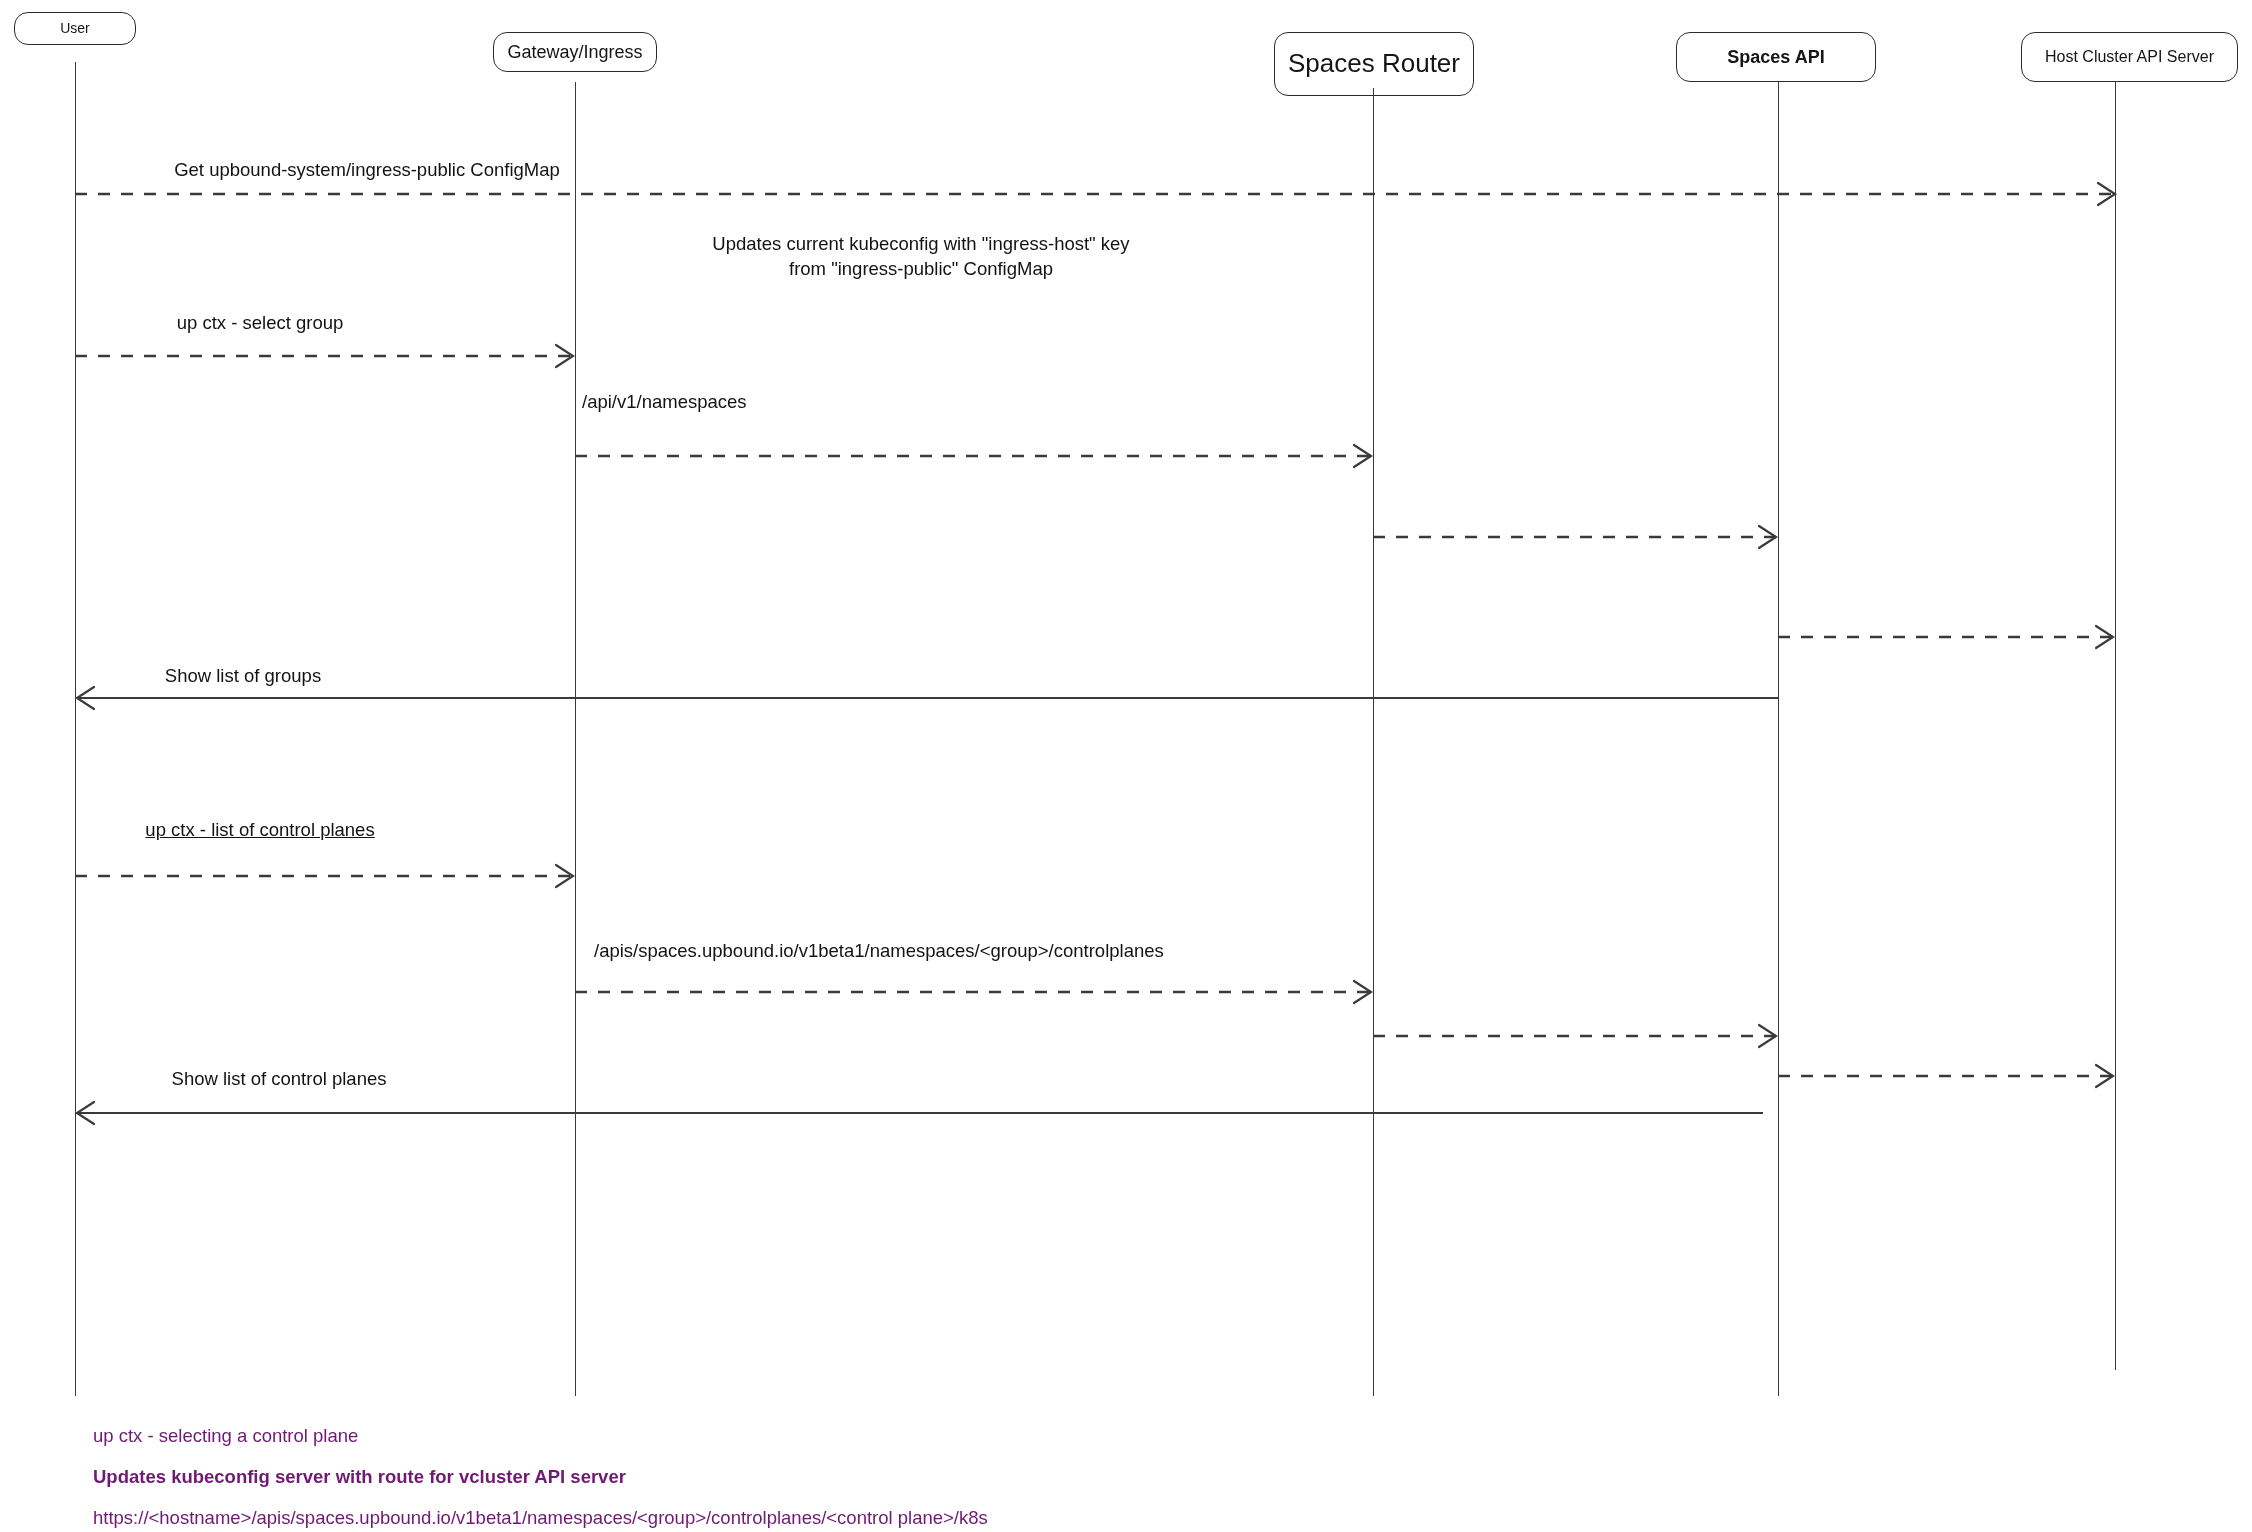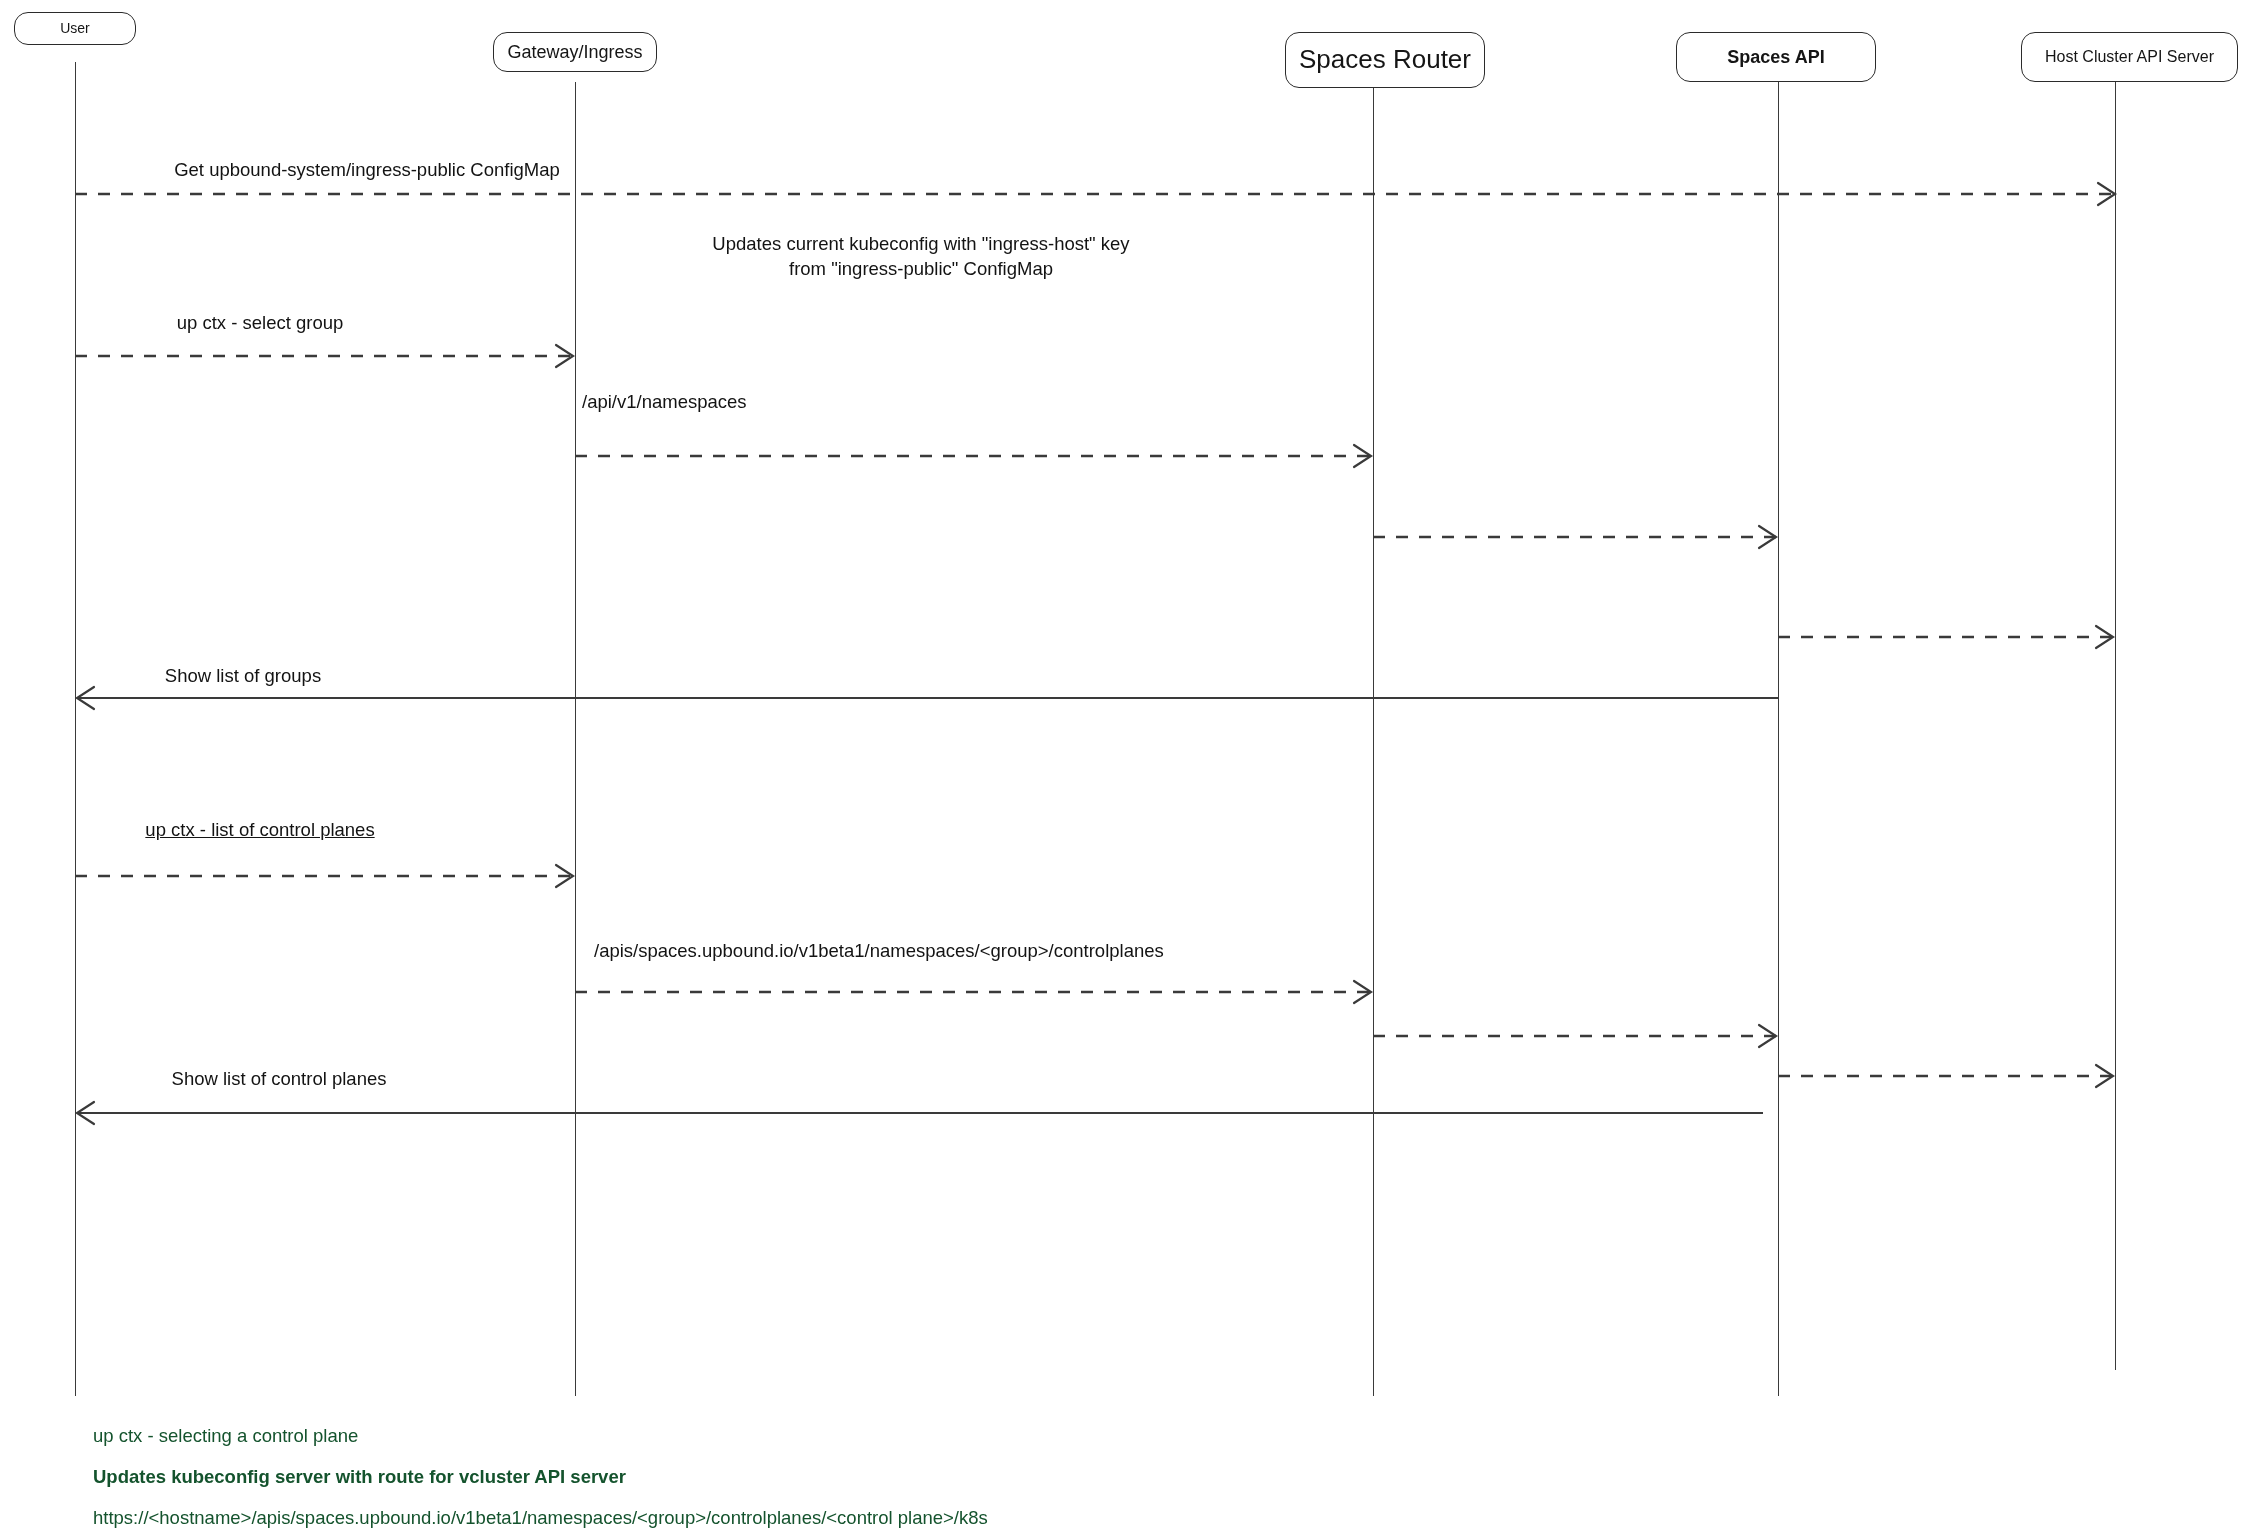--- a/index.html
+++ b/index.html
@@ -50,36 +50,36 @@
   }
   .msg-label.center { transform: translateX(-50%); text-align: center; }
   .msg-label.left { text-align: center; }
   .arrow-svg {
     position: absolute;
     overflow: visible;
   }
   .note-line {
     position: absolute;
     font-size: 18.5px;
-    color: #14532d;
+    color: #701a75;
     white-space: pre;
   }
 </style>
 </head>
 <body>
 
 <div id="canvas">
   <div id="participants-layer">
       <div class="participant-box" style="left: 14px; top: 12px; width: 122px; height: 33px; font-size: 14px;">
         <span class="participant-label">User</span>
       </div>
       <div class="participant-box" style="left: 493px; top: 32px; width: 164px; height: 40px; font-size: 18px;">
         <span class="participant-label">Gateway/Ingress</span>
       </div>
-      <div class="participant-box" style="left: 1274px; top: 32px; width: 200px; height: 56px; font-size: 26px; margin-left: 11px;">
+      <div class="participant-box" style="left: 1274px; top: 32px; width: 200px; height: 64px; font-size: 26px;">
         <span class="participant-label">Spaces Router</span>
       </div>
       <div class="participant-box" style="left: 1676px; top: 32px; width: 200px; height: 50px; font-size: 18px; font-weight: bold;">
         <span class="participant-label">Spaces API</span>
       </div>
       <div class="participant-box" style="left: 2021px; top: 32px; width: 217px; height: 50px; font-size: 16px;">
         <span class="participant-label">Host Cluster API Server</span>
       </div>
     </div>
   <div id="lifelines-layer">

